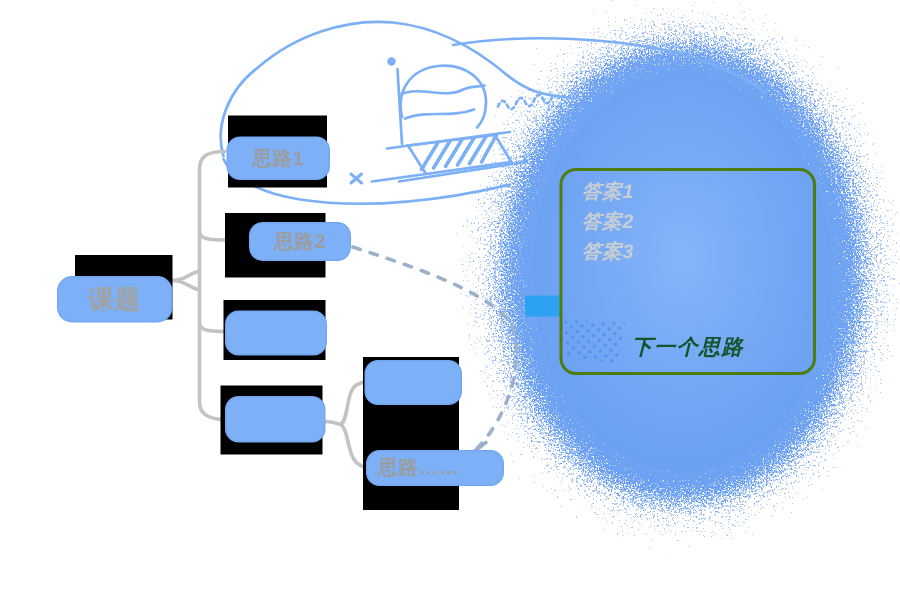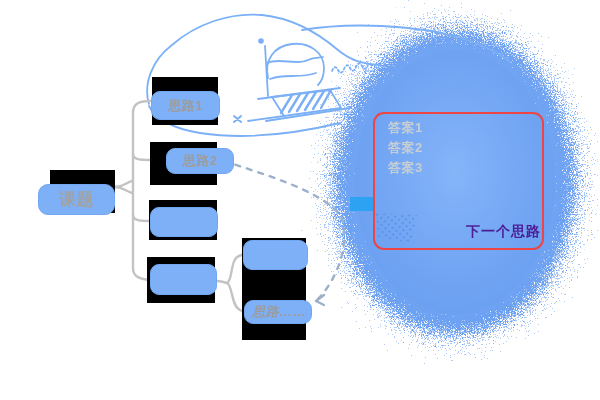--- a/index.html
+++ b/index.html
@@ -19,31 +19,31 @@
     border-radius:9px;box-sizing:border-box;
     display:flex;align-items:center;justify-content:center;
     color:#9c9c9c;font-weight:bold;font-size:13px;letter-spacing:.5px;
   }
   .node-box.left-align{justify-content:flex-start;padding-left:7px;}
   #node-root .node-box{font-size:17px;color:#a2a2a2;margin-top:12px;}
 
   
   #answer-panel{
     position:absolute;left:373px;top:112px;width:171px;height:138px;
-    border:2px solid #ef4444;border-radius:11px;box-sizing:border-box;
-    z-index:2;background:transparent;
+    border:2px solid #4d7c0f;border-radius:11px;box-sizing:border-box;
+    z-index:2;background:transparent;font-style:italic;
   }
   #answer-list{position:absolute;left:13px;top:4px;}
   .answer-item{
     display:block;font-size:13px;font-weight:bold;color:#c7ced3;
     line-height:20px;letter-spacing:.5px;
   }
   #panel-footer{
     position:absolute;left:0;bottom:7px;width:100%;text-align:center;
-    font-size:14px;font-weight:bold;color:#4c1d95;letter-spacing:1px;padding-left:45px;
+    font-size:14px;font-weight:bold;color:#14532d;letter-spacing:1px;
   }
 </style>
 </head>
 <body>
 
 <div id="stage">
 
   <svg class="layer" width="600" height="400" viewBox="0 0 600 400">
     <defs>
       <radialGradient id="bubbleGrad" cx="50%" cy="46%" r="60%">
@@ -161,18 +161,18 @@
     <div class="node-box" style="left:3px;top:7px;width:67px;height:31px;">
       <span></span>
     </div>
   </div>
 
   <div class="node" style="left:242px;top:238px;width:72px;height:102px;">
     <div class="node-shadow" style="left:0;top:0;width:64px;height:102px;"></div>
     <div class="node-box" style="left:1px;top:2px;width:65px;height:30px;">
       <span></span>
     </div>
-    <div class="node-box left-align" style="left:2px;top:62px;width:68px;height:24px;font-style:italic;">
+    <div class="node-box left-align" style="left:2px;top:62px;width:92px;height:24px;">
       <span>思路……</span>
     </div>
   </div>
 
 </div>
 
 </body></html>

